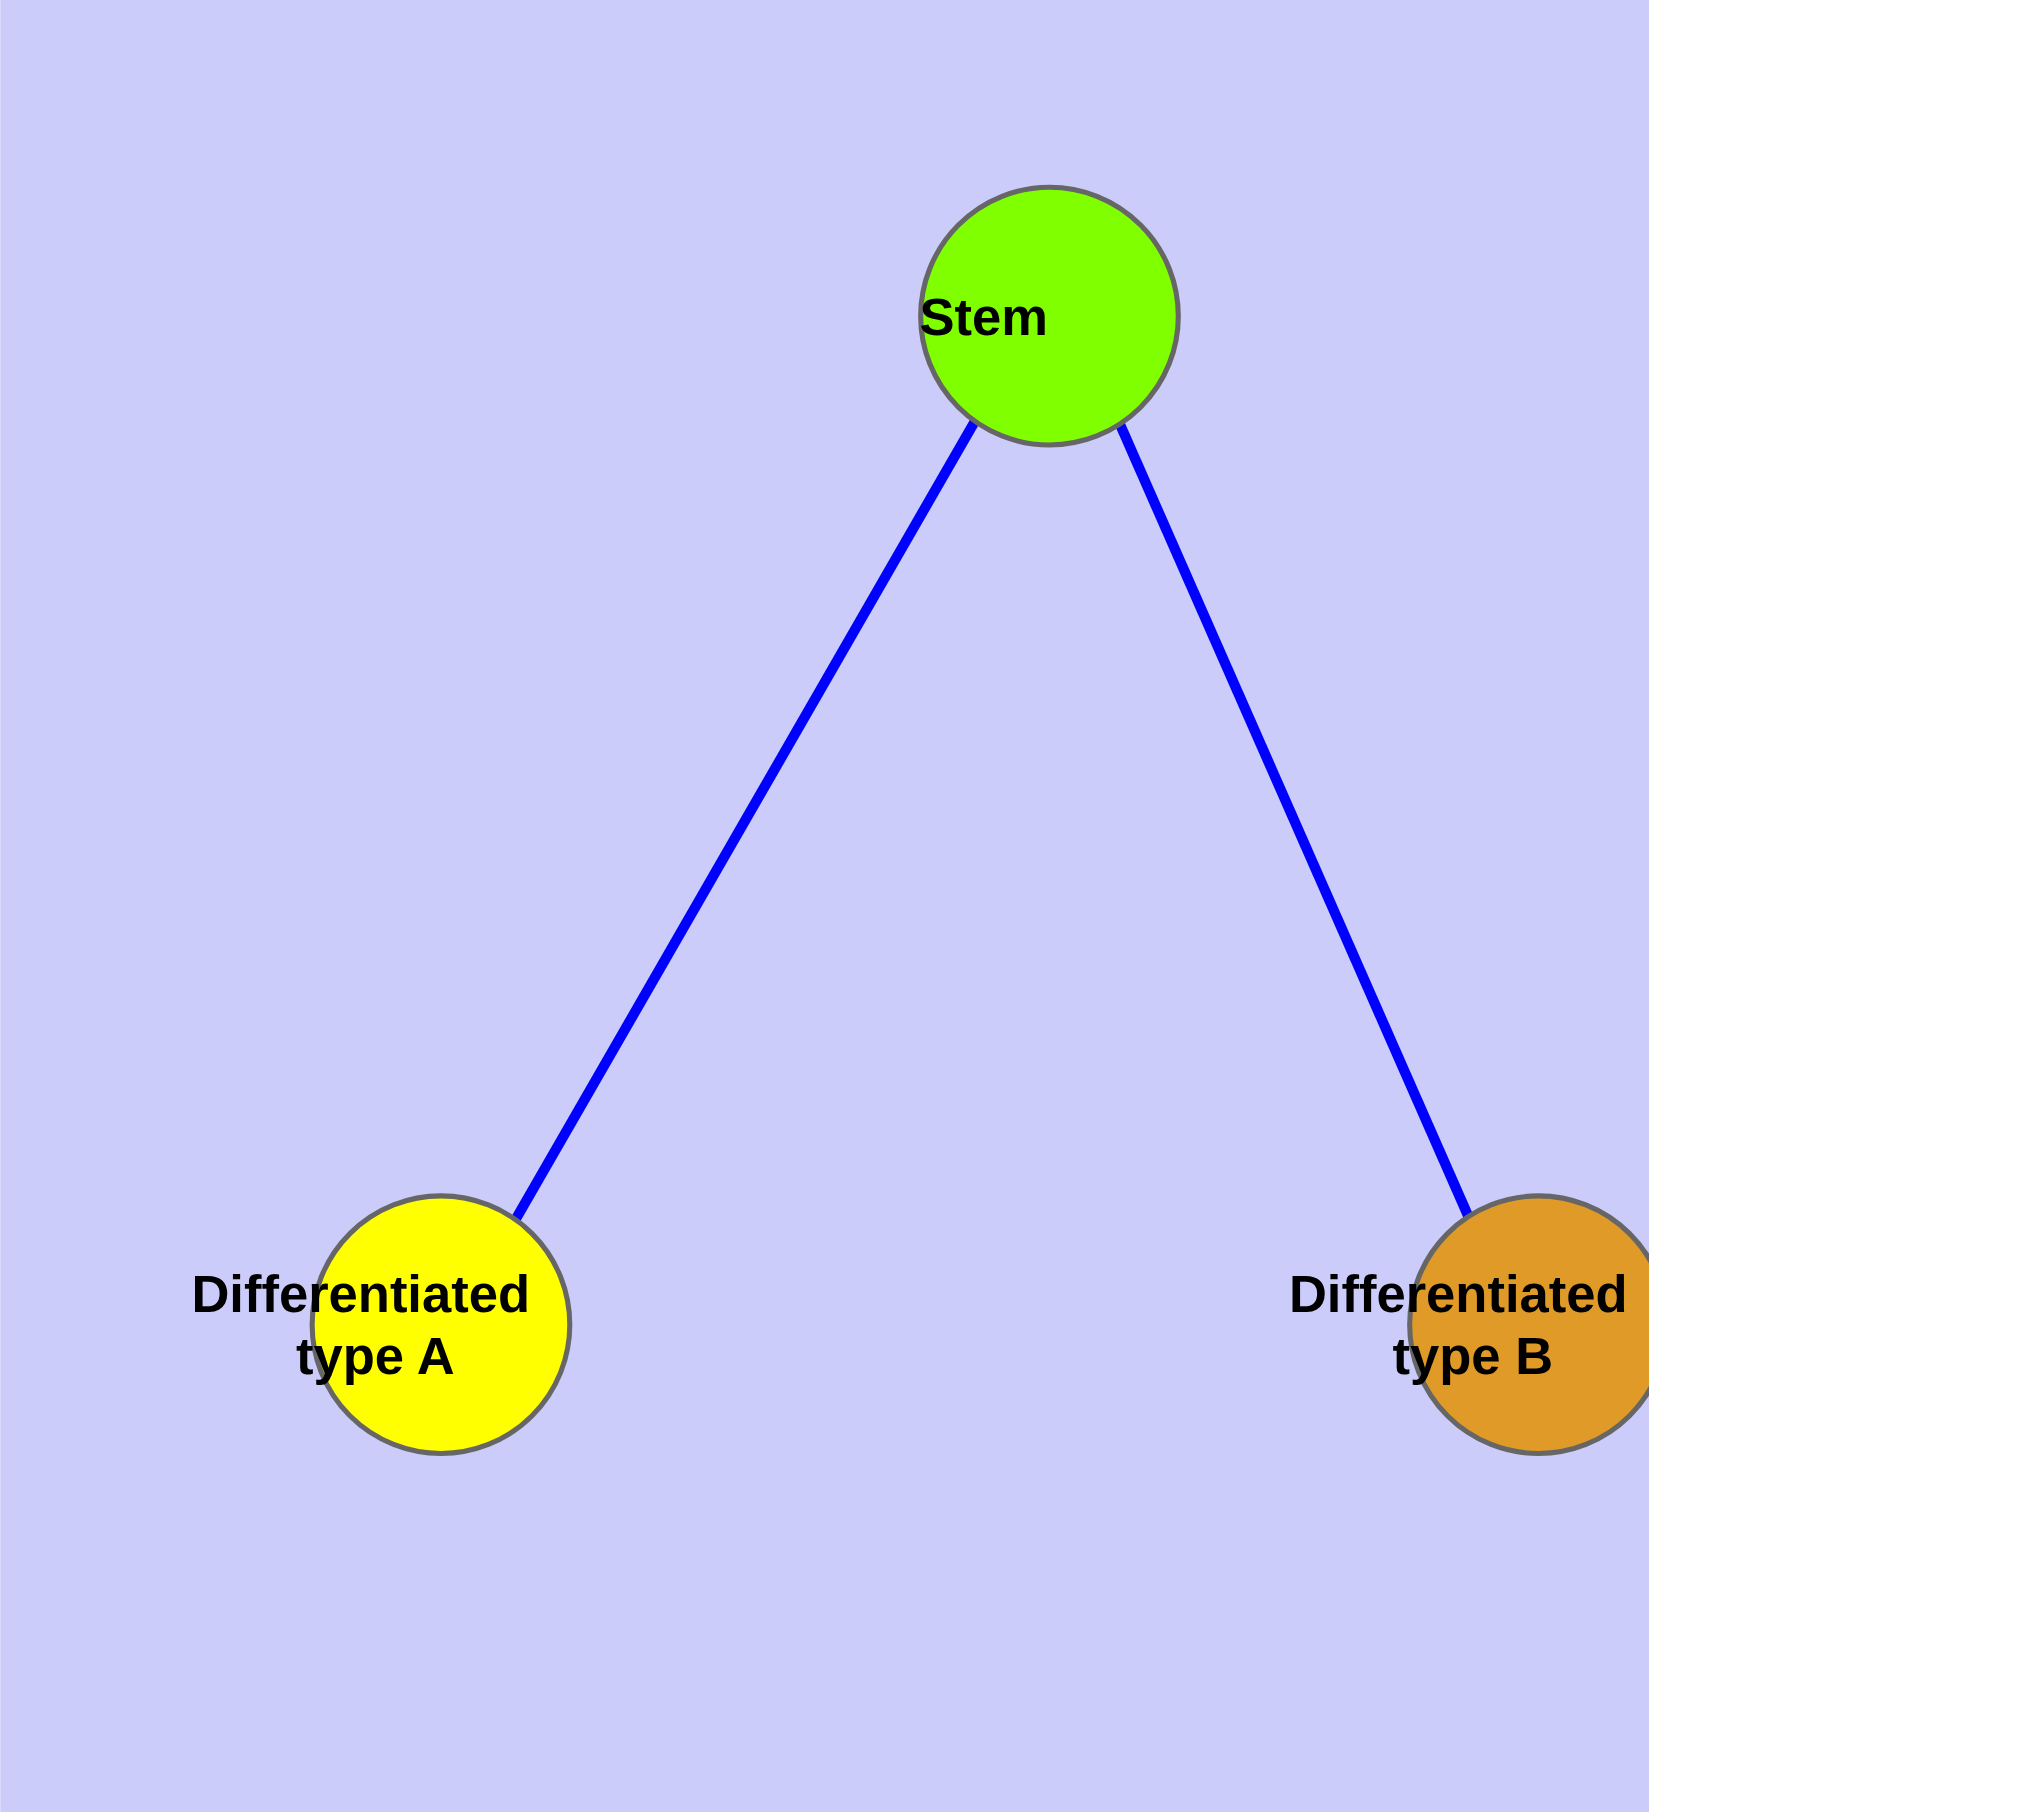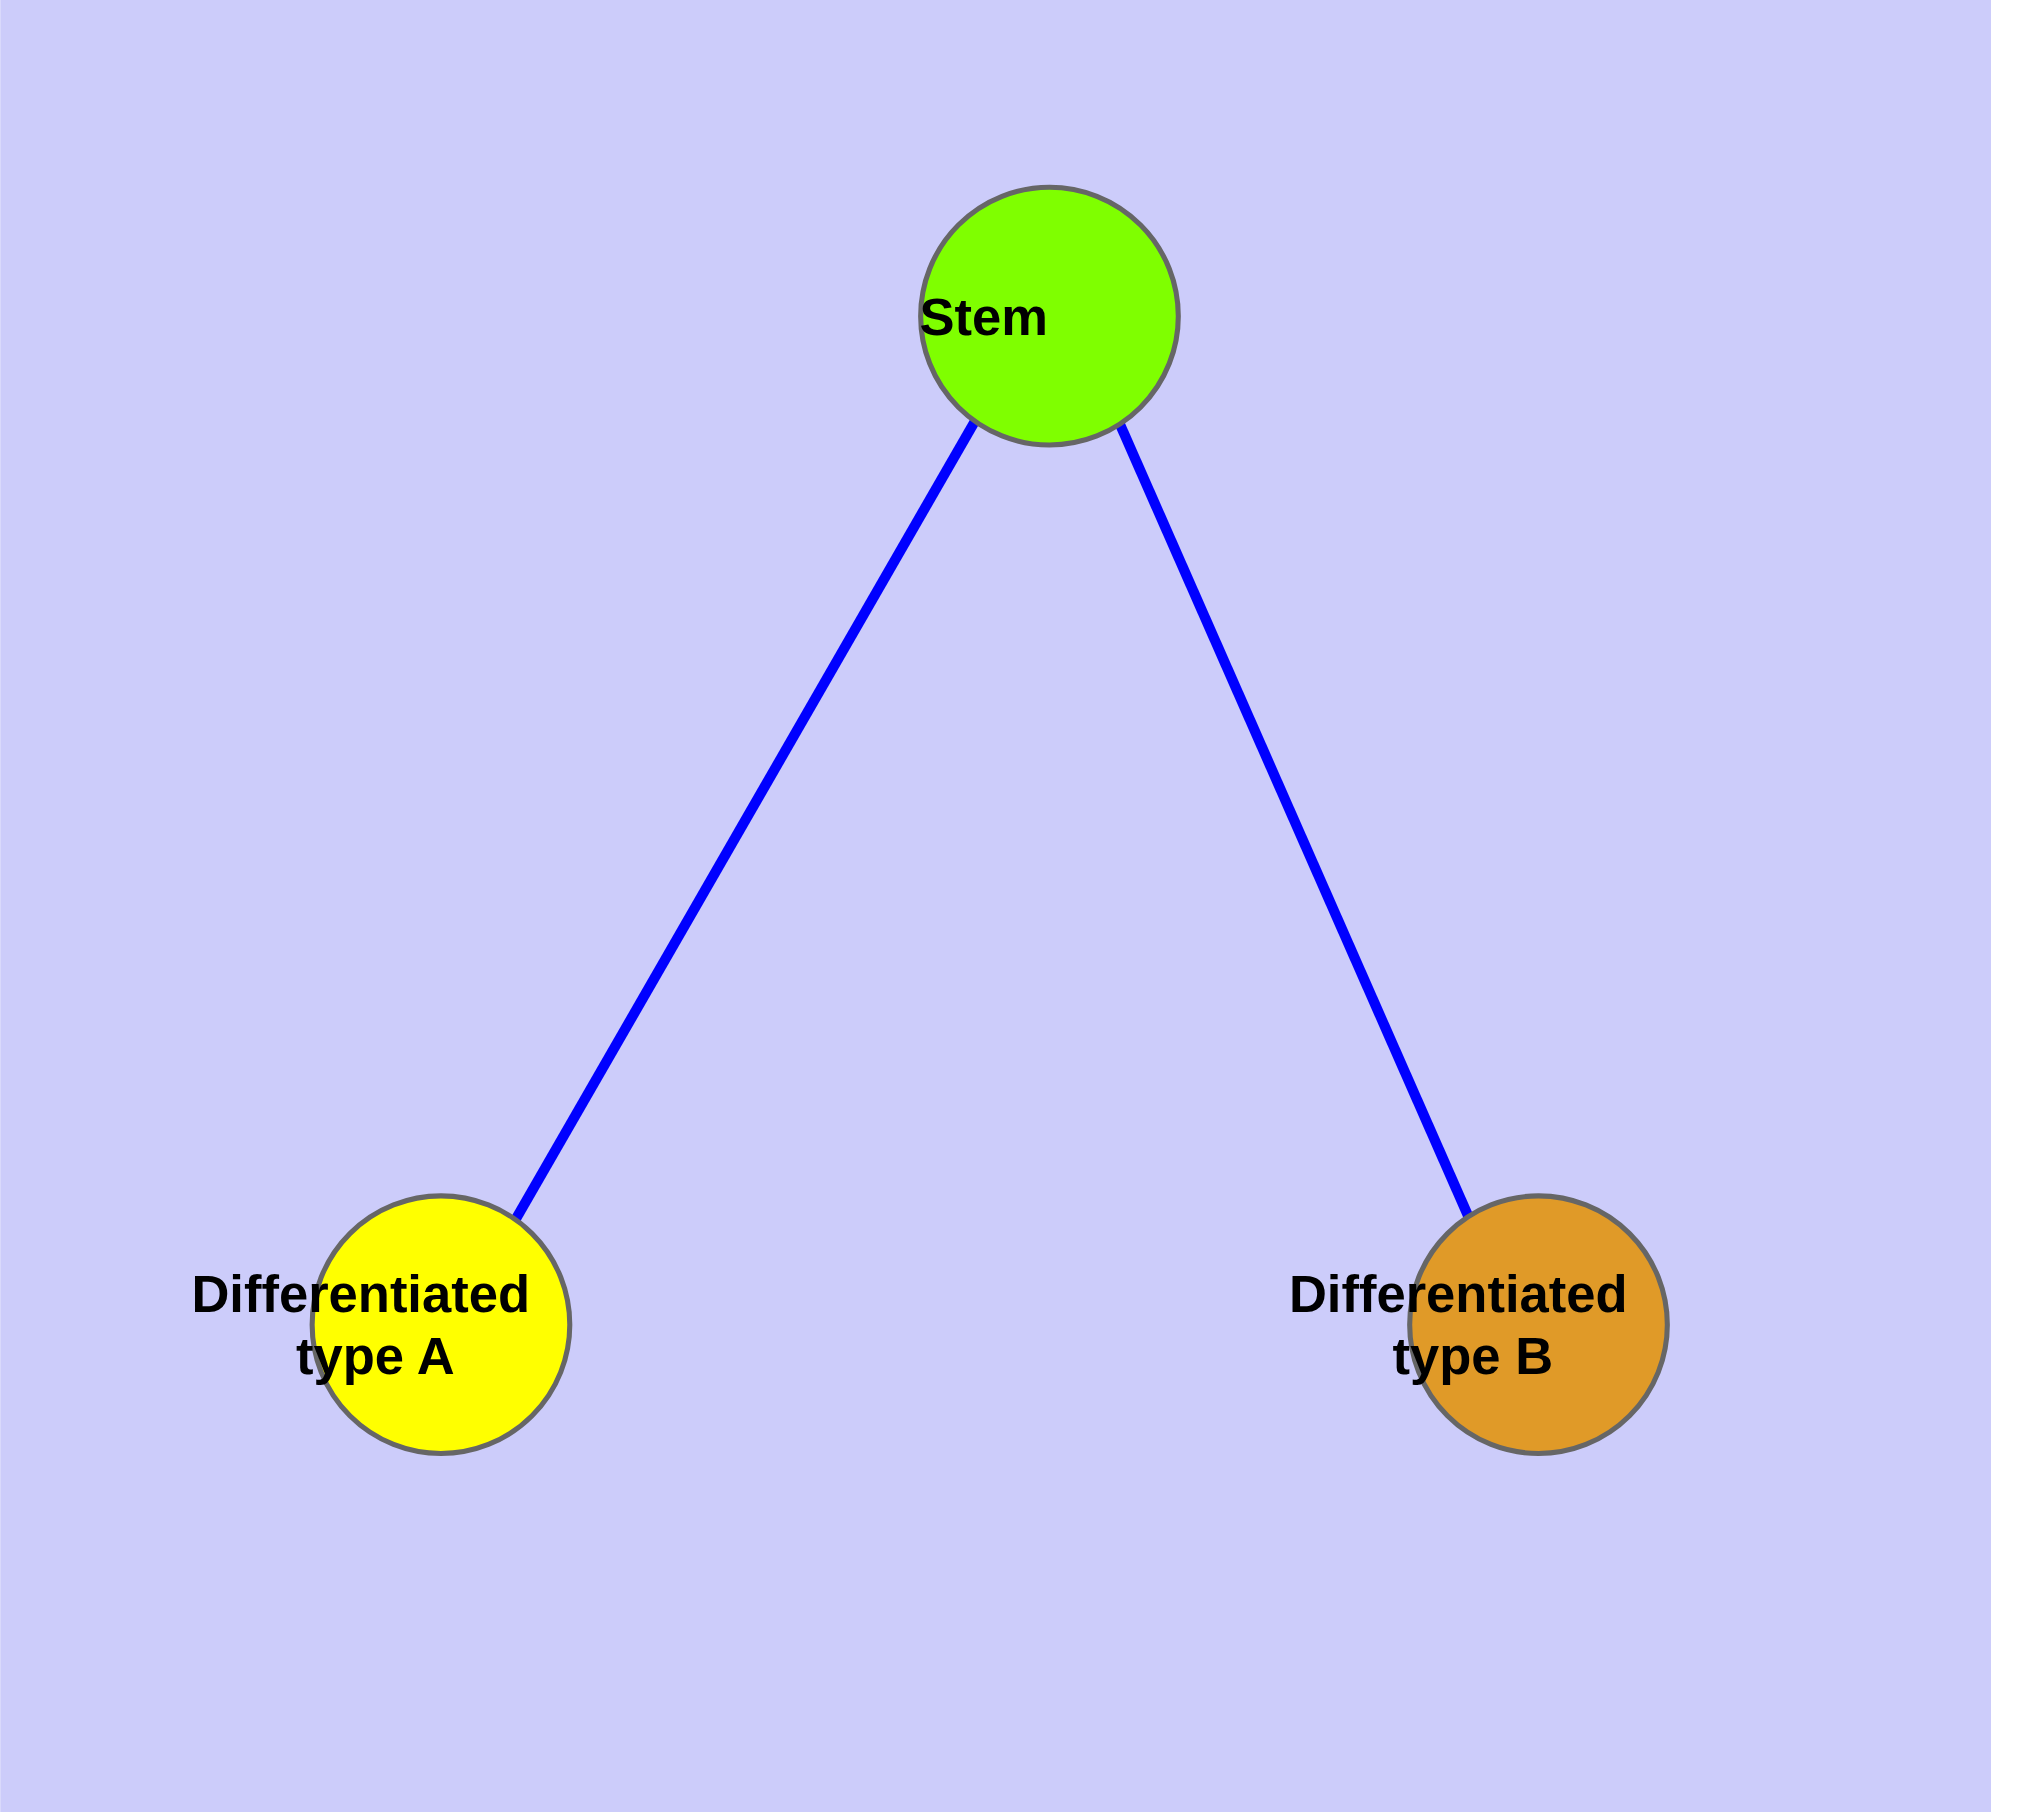--- a/index.html
+++ b/index.html
@@ -30,21 +30,21 @@
     line-height: 1.15;
     fill: #000000;
     text-anchor: middle;
     paint-order: normal;
     white-space: pre;
   }
 </style>
 </head>
 <body>
 
-<div id="canvas" style="width: 1991px; height: 1812px;">
+<div id="canvas" style="width: 1649px; height: 1812px;">
   <svg id="graph-svg" viewBox="0 0 2384 2138" xmlns="http://www.w3.org/2000/svg" style="width: 2021px; height: 1812px;">
 
     <rect id="bg-rect" x="0" y="0" width="2384" height="2138" fill="#CCCCFA"></rect>
 
     <g id="edges-layer">
       <line class="graph-edge" x1="1150" y1="497" x2="608" y2="1439" stroke="#0000FF" stroke-width="12" stroke-linecap="butt"></line>
       <line class="graph-edge" x1="1320" y1="498" x2="1733" y2="1437" stroke="#0000FF" stroke-width="12" stroke-linecap="butt"></line>
     </g>
 
     <g id="nodes-layer">

